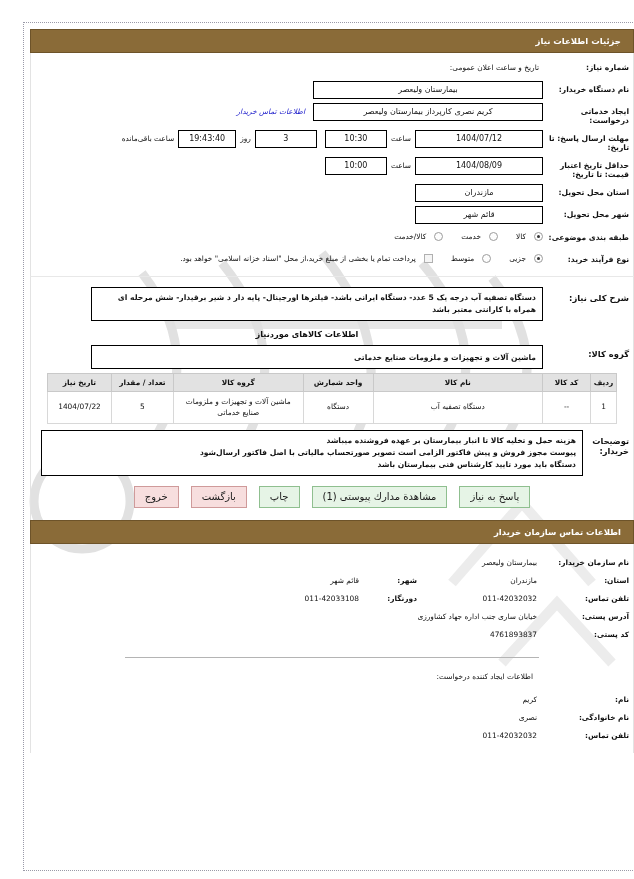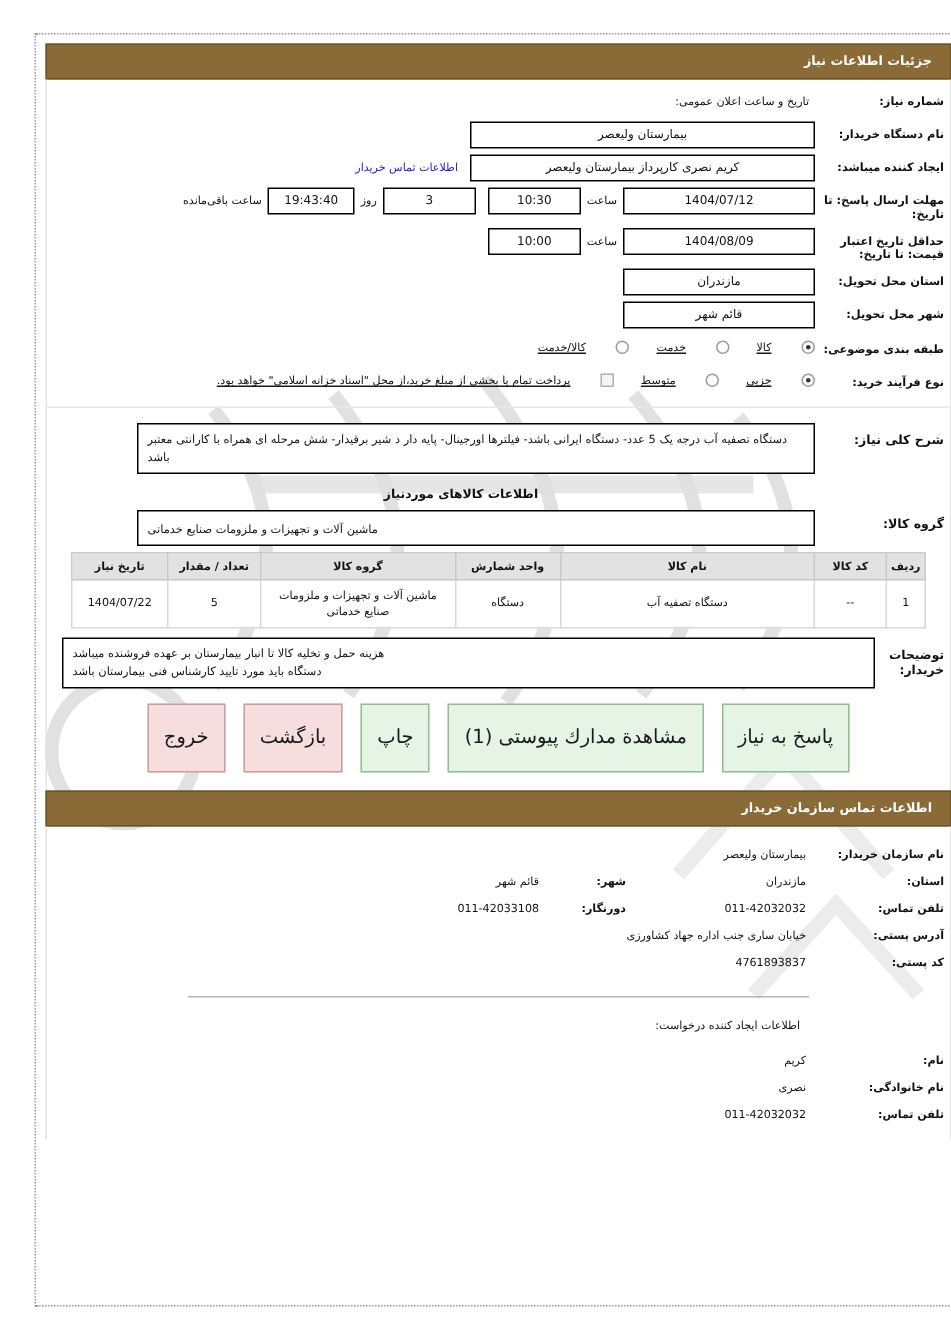--- a/index.html
+++ b/index.html
@@ -104,25 +104,26 @@
     color: #111;
   }
   .link-txt {
     color: #2222cc;
     font-size: 7.4px;
     line-height: 18px;
     padding: 0 8px;
     text-decoration: none;
     white-space: nowrap;
     cursor: pointer;
+    font-style: italic;
   }
 
   
   .radio-row { display:flex; align-items:center; }
-  .radio-grp { display: flex; align-items: flex-start; gap: 18px; margin-left: 12px; text-decoration: underline;}
+  .radio-grp { display: flex; align-items: flex-start; gap: 6px; margin-left: 12px;}
   .rb {
     width: 9px; height: 9px; border-radius: 50%;
     border: 1px solid #9c9c9c; background: #fdfdfd;
     display: inline-block; position: relative; flex: 0 0 9px;
   }
   .rb.on::after {
     content:''; position:absolute; left:2px; top:2px;
     width:3px; height:3px; border-radius:50%; background:#333;
   }
   .cb {
@@ -132,22 +133,23 @@
   }
   .rlabel { font-size: 7.4px; color:#111; padding: 0 2px 0 6px; white-space:nowrap; }
 
   
   .boxarea {
     border: 1px solid #000;
     background: #fff;
     font-size: 7.6px;
     line-height: 1.6;
     padding: 4px 6px;
-    text-align: left;
-    color: #111;
+    text-align: right;
+    color: #111;
+    font-weight: bold;
   }
   .section-title {
     font-weight: bold;
     font-size: 8.2px;
     margin: 8px 0 6px 0;
     text-align: center;
     color: #111;
   }
 
   
@@ -180,22 +182,22 @@
   
   .btnrow {
     display: flex;
     justify-content: center;
     align-items: center;
     gap: 12px;
     margin: 10px 0 8px 0;
     direction: ltr;
   }
   .btn {
-    font-size: 13px;
-    padding: 14px 10px;
+    font-size: 10px;
+    padding: 4px 10px;
     border: 1px solid #8fbf8f;
     background: #e6f4e6;
     color: #1a1a1a;
     cursor: pointer;
     white-space: nowrap;
     font-family: inherit;
     min-height: 18px;
     line-height: 1.2;
   }
   .btn.danger {
@@ -268,21 +270,21 @@
         <div class="lbl">شماره نیاز:</div>
         <div class="inline-lbl">تاریخ و ساعت اعلان عمومی:</div>
       </div>
 
       <div class="frow">
         <div class="lbl">نام دستگاه خریدار:</div>
         <div class="fld w-wide">بیمارستان  ولیعصر</div>
       </div>
 
       <div class="frow">
-        <div class="lbl">ایجاد کننده میباشد:</div>
+        <div class="lbl">ایجاد خدماتی درخواست:</div>
         <div class="fld w-wide">کریم  نصری کارپرداز  بیمارستان  ولیعصر</div>
         <a class="link-txt">اطلاعات تماس خریدار</a>
       </div>
 
       <div class="frow">
         <div class="lbl">مهلت ارسال پاسخ: تا تاریخ:</div>
         <div class="fld w-mid">1404/07/12</div>
         <div class="inline-lbl">ساعت</div>
         <div class="fld w-small">10:30</div>
         <div style="width:8px"></div>
@@ -382,20 +384,21 @@
             <td>5</td>
             <td>1404/07/22</td>
           </tr>
         </tbody>
       </table>
 
       <div class="frow">
         <div class="lbl" style="font-size:8.2px;padding-top:6px;width:46px;flex:0 0 46px">توضیحات خریدار:</div>
         <div class="boxarea" style="width:542px">
           <div>هزینه حمل و  تخلیه کالا تا انبار  بیمارستان بر عهده فروشنده میباشد</div>
+          <div>پیوست مجوز فروش و پیش فاکتور الزامی است   تصویر  صورتحساب  مالیاتی با اصل  فاکتور ارسال‌شود</div>
           <div>دستگاه باید مورد تایید  کارشناس فنی  بیمارستان باشد</div>
         </div>
       </div>
 
       <div class="btnrow">
         <button class="btn danger">خروج</button>
         <button class="btn danger">بازگشت</button>
         <button class="btn">چاپ</button>
         <button class="btn">مشاهدة مدارك پیوستی (1)</button>
         <button class="btn">پاسخ به نیاز</button>

